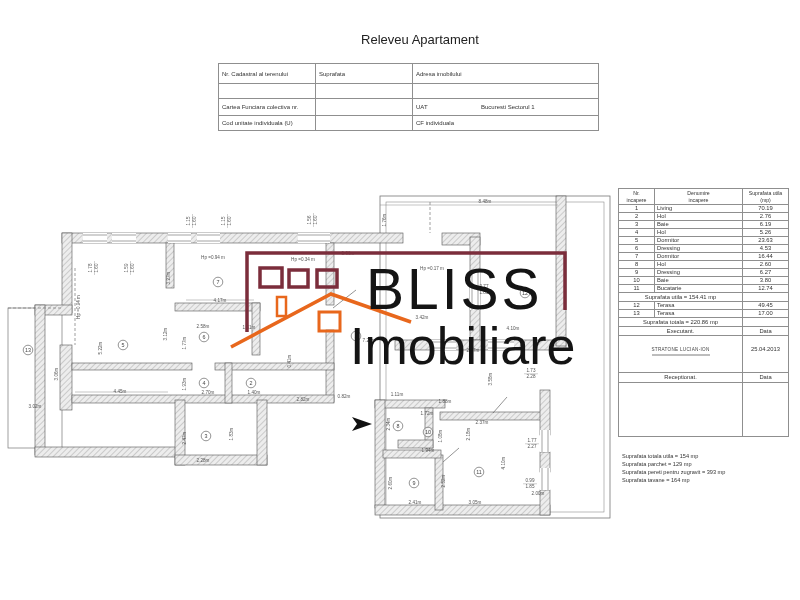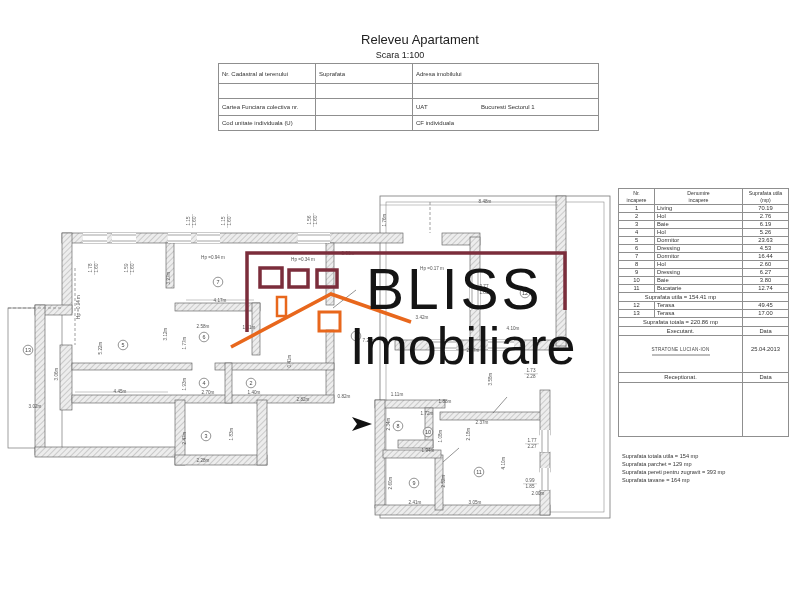--- a/index.html
+++ b/index.html
@@ -22,21 +22,20 @@
   svg text{font-family:"Liberation Sans",sans-serif;}
   .dim{font-size:4.6px;fill:#555;}
   .roomnum{font-size:5.4px;fill:#444;}
 </style>
 </head>
 <body>
 
 <div id="page">
 
   <div id="title">Releveu Apartament</div>
-  <div id="subtitle">Scara 1:100</div>
 
   <table id="top-table">
     <colgroup>
         <col style="width:97px">
         <col style="width:97px">
         <col style="width:186px">
       </colgroup>
   <tbody>
         <tr style="height: 20px;">
           <td>Nr. Cadastral al terenului</td>

